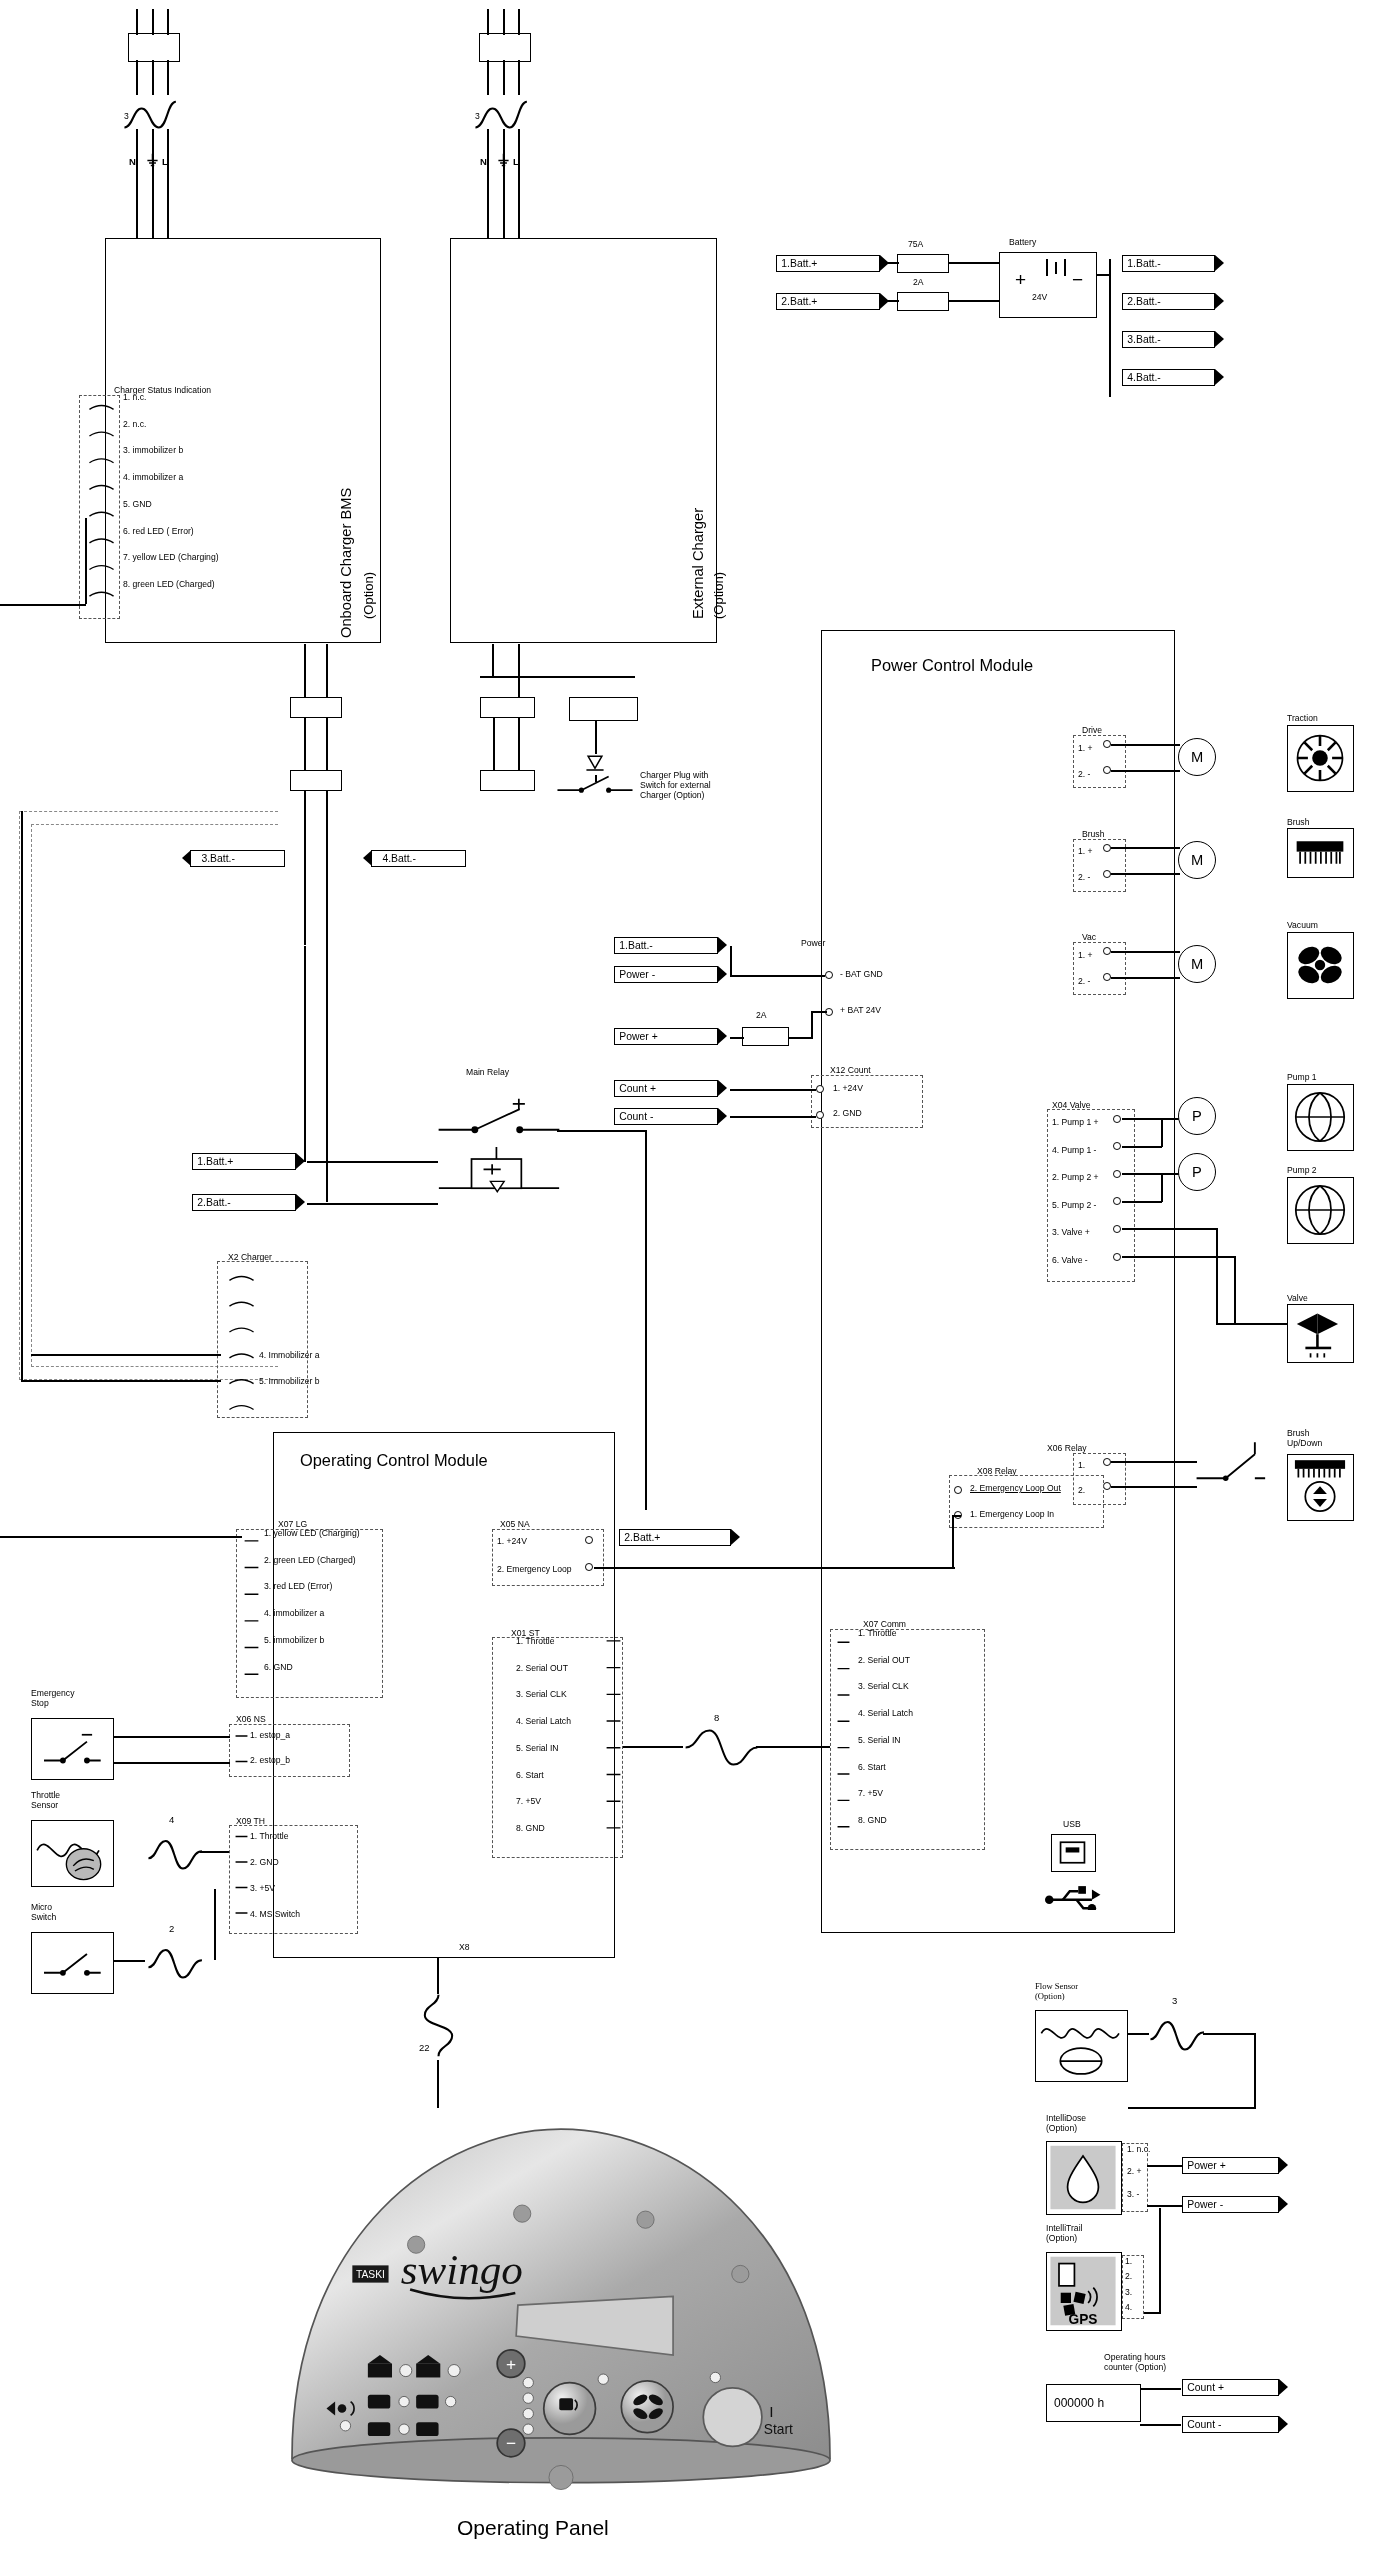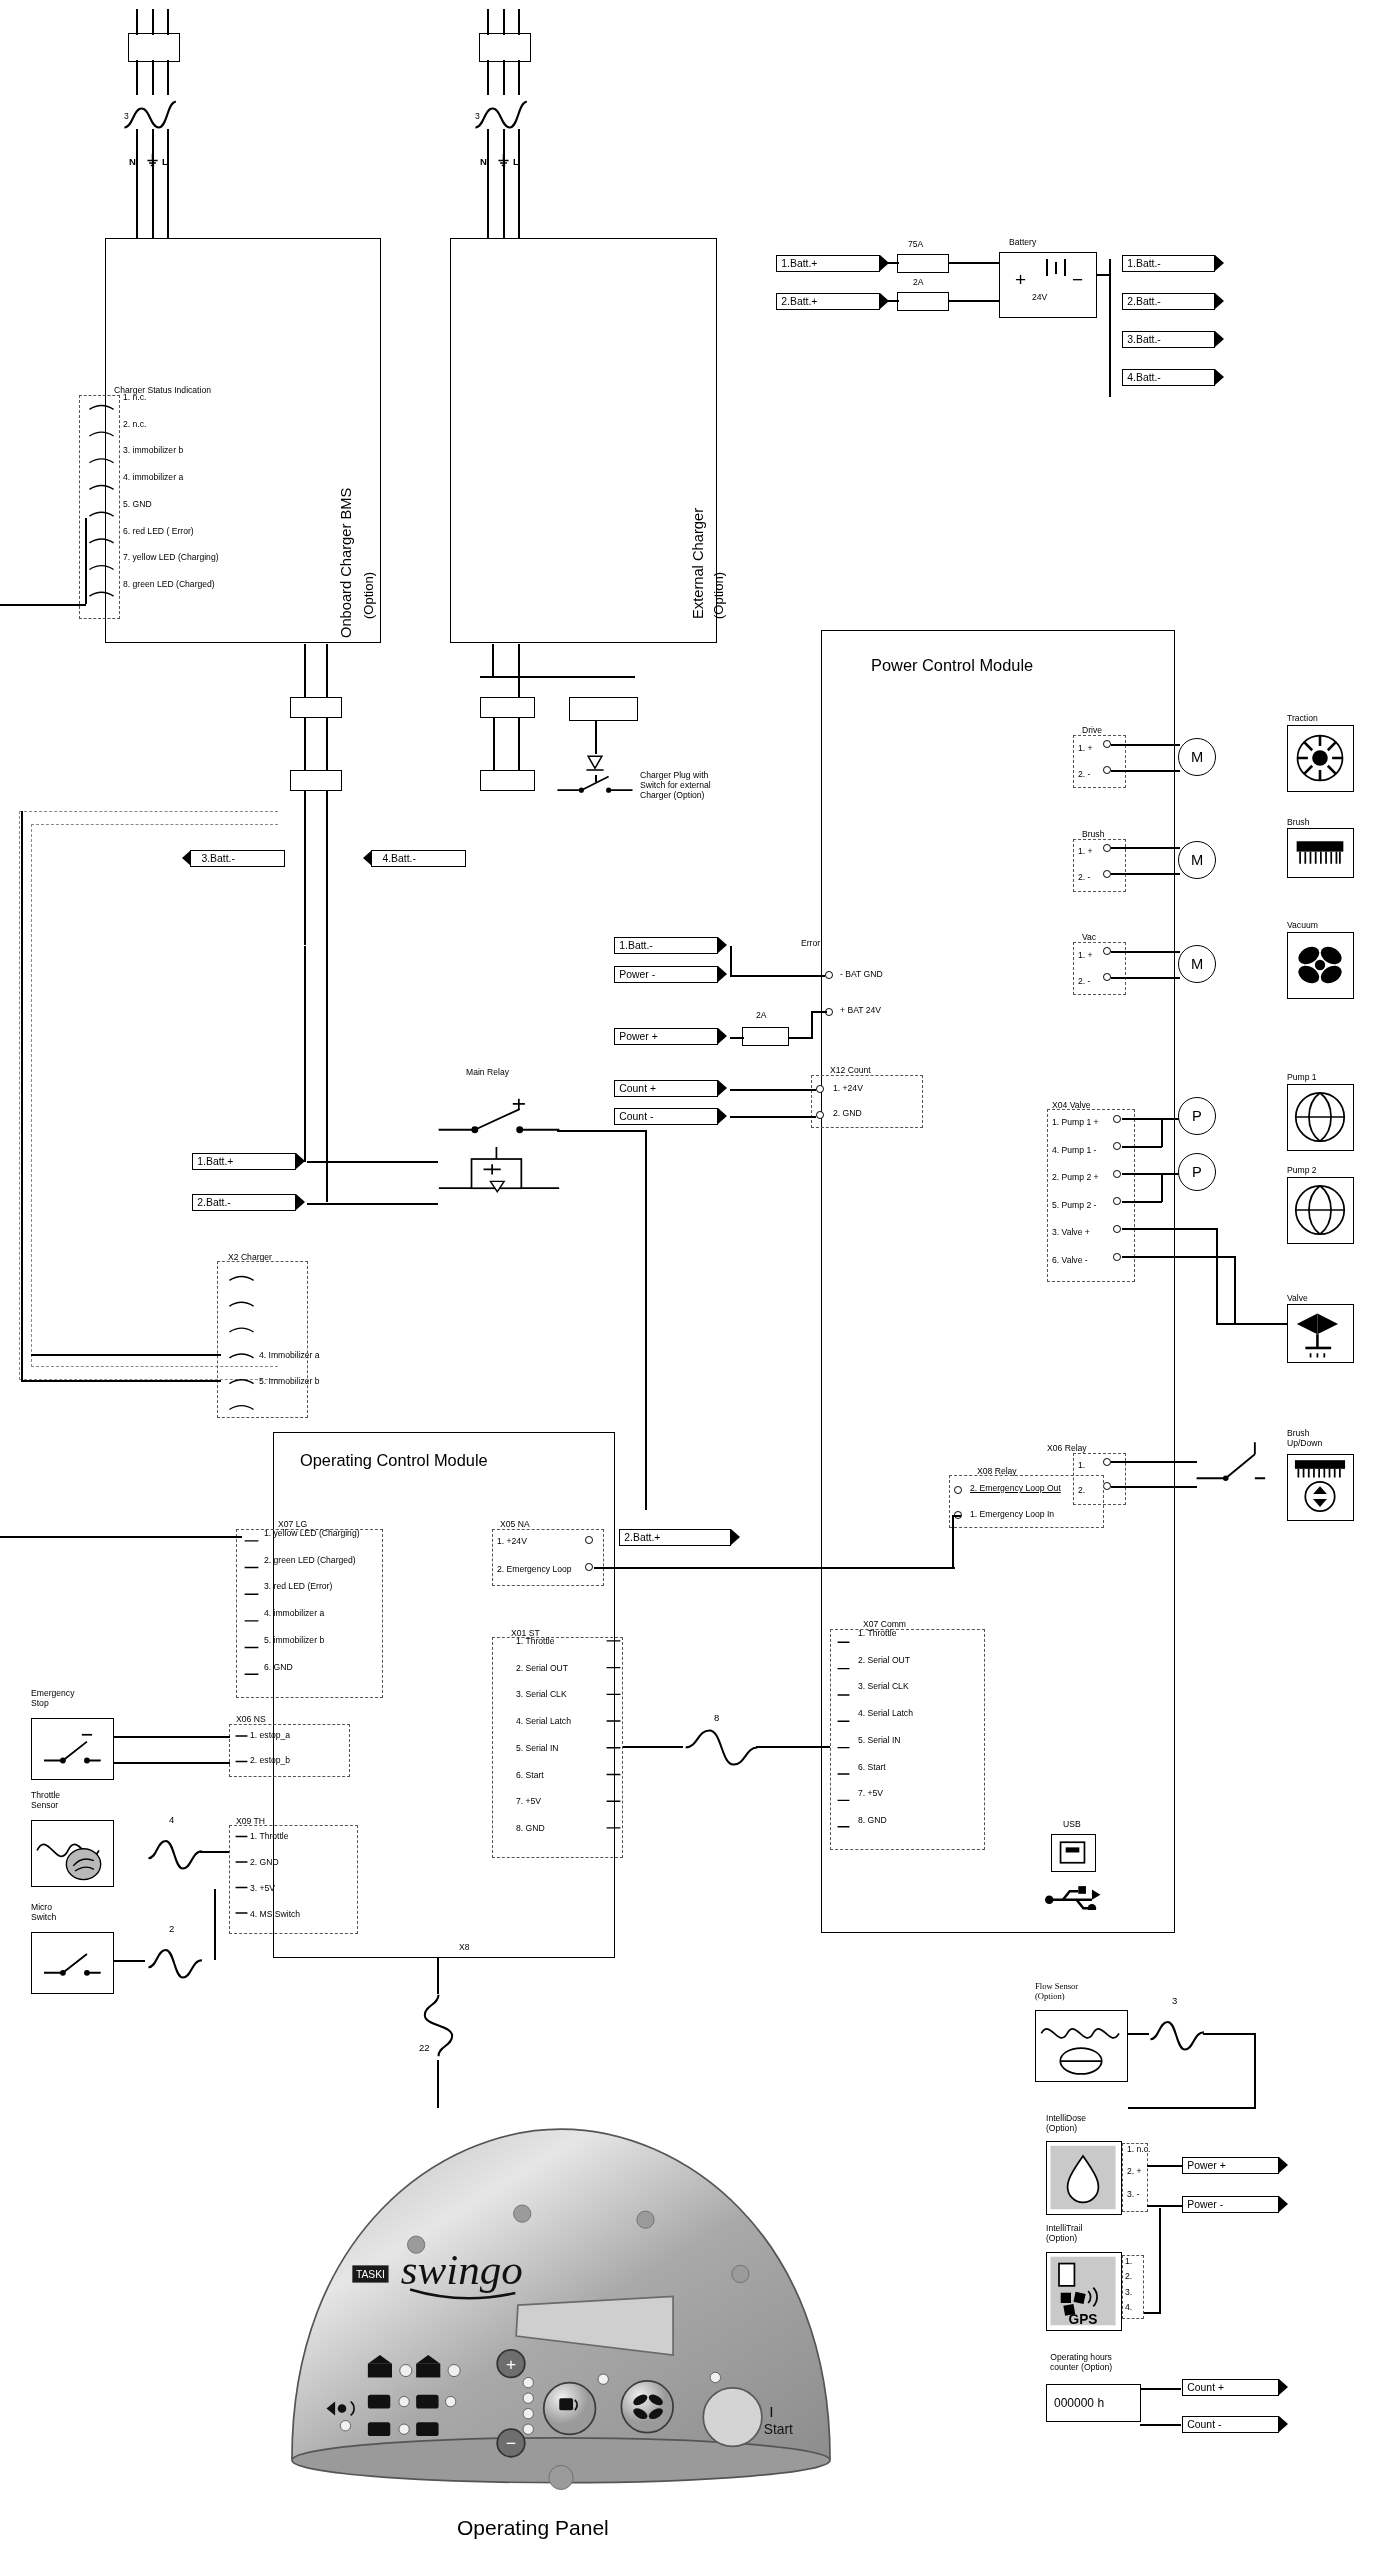--- a/index.html
+++ b/index.html
@@ -381,21 +381,21 @@
         <path d="M6 22 h50" stroke="#000" stroke-width="3"></path>
         <circle cx="6" cy="22" r="5" fill="#000"></circle>
         <path d="M56 22 l10 -6 l-10 -6 z" fill="#000"></path>
         <path d="M22 22 l8 -10 h10" stroke="#000" stroke-width="3" fill="none"></path>
         <rect x="40" y="6" width="9" height="9" fill="#000"></rect>
         <path d="M38 22 l8 10 h8" stroke="#000" stroke-width="3" fill="none"></path>
         <circle cx="56" cy="32" r="5" fill="#000"></circle>
       </svg>
   </div>
 
-  <div class="lbl xs" style="left:801px;top:939px;">Error</div>
+  <div class="lbl xs" style="left:801px;top:939px;">Power</div>
   <div class="pin" style="left:825px;top:971px;"></div>
   <div class="pin" style="left:825px;top:1008px;"></div>
   <div class="lbl xs" style="left:840px;top:970px;">- BAT GND</div>
   <div class="lbl xs" style="left:840px;top:1006px;">+ BAT 24V</div>
 
   <div class="arrowlbl" style="left:614px;top:937px;width:104px;">1.Batt.-</div>
   <div class="arrowlbl" style="left:614px;top:966px;width:104px;">Power -</div>
   <div class="wire wh" style="left:730px;top:975px;width:95px;"></div>
   <div class="wire wv" style="left:730px;top:946px;height:29px;"></div>
 
@@ -651,21 +651,21 @@
       </svg>
   </div>
   <div class="dash" style="left:1122px;top:2255px;width:22.4px;height:64px;"></div>
   <div class="lbl xs" style="left:1125px;top:2257px;">1.</div>
   <div class="lbl xs" style="left:1125px;top:2272px;">2.</div>
   <div class="lbl xs" style="left:1125px;top:2288px;">3.</div>
   <div class="lbl xs" style="left:1125px;top:2303px;">4.</div>
   <div class="wire wv" style="left:1159px;top:2208px;height:104px;"></div>
   <div class="wire wh" style="left:1144px;top:2312px;width:17px;"></div>
 
-  <div class="lbl xs" style="left:1050px;top:2353px;white-space:pre;text-align:center;">Operating hours
+  <div class="lbl xs" style="left:1104px;top:2353px;white-space:pre;">Operating hours
 counter (Option)</div>
   <div class="box thin" style="left:1046px;top:2384px;width:95px;height:38px;"></div>
   <div class="lbl" style="left:1054px;top:2397px;font-size:12px;">000000 h</div>
   <div class="arrowlbl" style="left:1182px;top:2379px;width:97px;">Count +</div>
   <div class="arrowlbl" style="left:1182px;top:2416px;width:97px;">Count -</div>
   <div class="wire wh" style="left:1140px;top:2388px;width:41px;"></div>
   <div class="wire wh" style="left:1140px;top:2424px;width:41px;"></div>
 
   <div class="panel" style="left:285px;top:2105px;width:552px;height:388px;">
     <svg width="552" height="388" viewBox="0 0 640 450">

